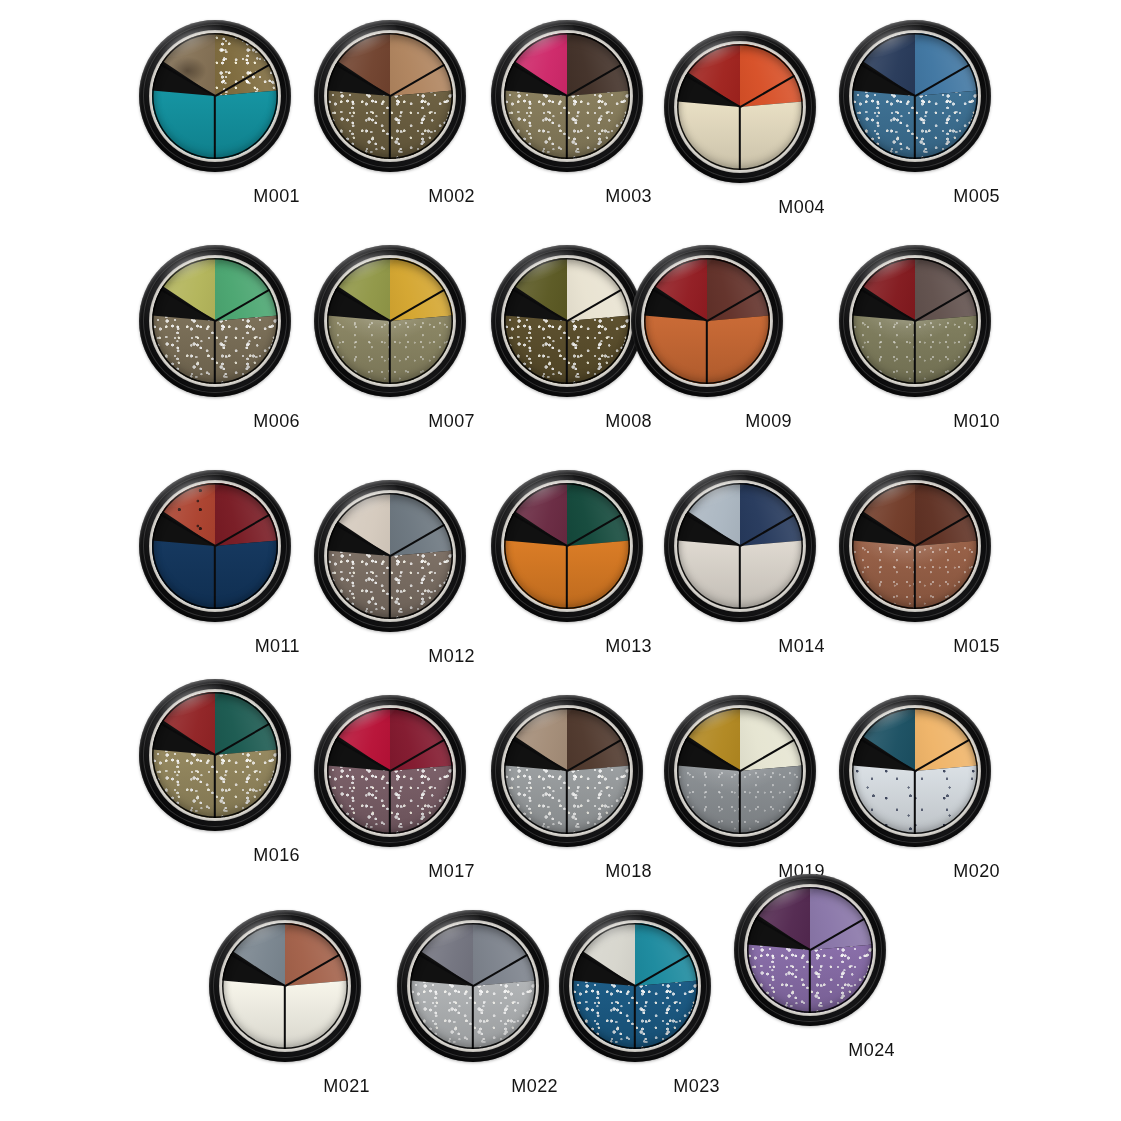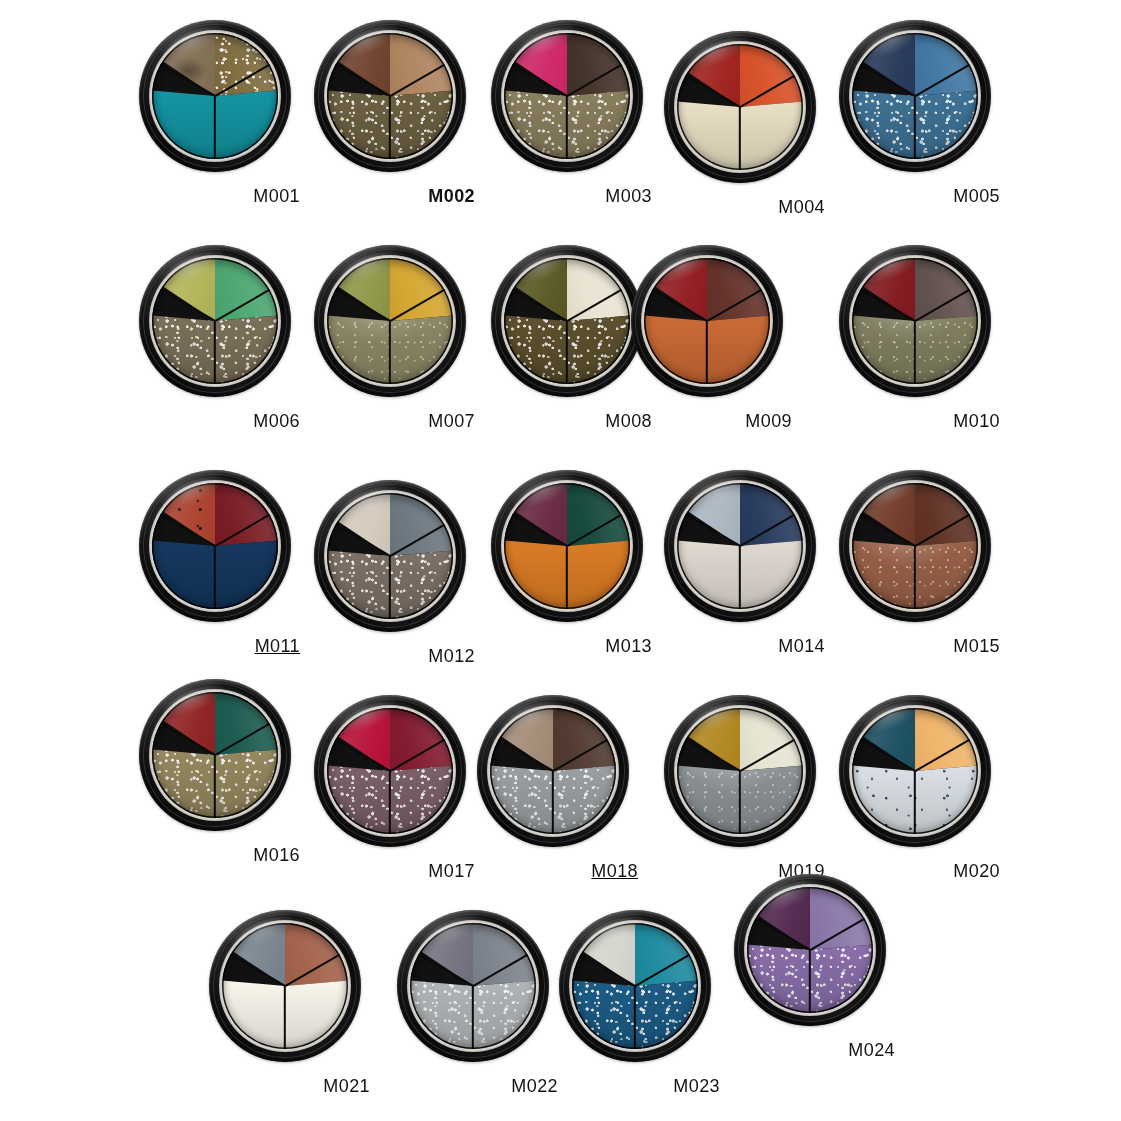--- a/index.html
+++ b/index.html
@@ -261,21 +261,21 @@
             <div class="seam s1"></div>
             <div class="seam s2"></div>
             <div class="seam s3"></div>
           </div>
           <div class="pan-shade"></div>
         </div>
         <div class="rim-spec"></div>
       </div>
       <div class="pan-label">M001</div>
     </div>
-    <div class="palette-cell" style="left: 305px; top: 20px; font-weight: bold;">
+    <div class="palette-cell" style="left: 305px; top: 20px;">
       <div class="pan-wrap">
         <div class="rim-outer"></div>
         <div class="rim-groove"></div>
         <div class="rim-highlight"></div>
         <div class="pan">
           <div class="wedge w-left finish-matte" title="M002 · chestnut-brown · #6b3b26" style="background: rgb(107, 59, 38);">
             <div class="tex"></div>
             <div class="sheen"></div>
           </div>
           <div class="wedge w-right finish-matte" title="M002 · light-tan · #ad8059" style="background: rgb(173, 128, 89);">
@@ -522,21 +522,21 @@
             <div class="seam s1"></div>
             <div class="seam s2"></div>
             <div class="seam s3"></div>
           </div>
           <div class="pan-shade"></div>
         </div>
         <div class="rim-spec"></div>
       </div>
       <div class="pan-label">M010</div>
     </div>
-    <div class="palette-cell" style="left: 130px; top: 470px; text-decoration: underline;">
+    <div class="palette-cell" style="left: 130px; top: 470px;">
       <div class="pan-wrap">
         <div class="rim-outer"></div>
         <div class="rim-groove"></div>
         <div class="rim-highlight"></div>
         <div class="pan">
           <div class="wedge w-left finish-dotted" title="M011 · speckled-brick-red · #a83a26" style="background: rgb(168, 58, 38);">
             <div class="tex"></div>
             <div class="sheen"></div>
           </div>
           <div class="wedge w-right finish-matte" title="M011 · dark-maroon · #74131c" style="background: rgb(116, 19, 28);">
@@ -725,21 +725,21 @@
             <div class="seam s1"></div>
             <div class="seam s2"></div>
             <div class="seam s3"></div>
           </div>
           <div class="pan-shade"></div>
         </div>
         <div class="rim-spec"></div>
       </div>
       <div class="pan-label">M017</div>
     </div>
-    <div class="palette-cell" style="left: 468px; top: 695px; text-decoration: underline;">
+    <div class="palette-cell" style="left: 482px; top: 695px;">
       <div class="pan-wrap">
         <div class="rim-outer"></div>
         <div class="rim-groove"></div>
         <div class="rim-highlight"></div>
         <div class="pan">
           <div class="wedge w-left finish-matte" title="M018 · light-taupe · #a08872" style="background: rgb(160, 136, 114);">
             <div class="tex"></div>
             <div class="sheen"></div>
           </div>
           <div class="wedge w-right finish-matte" title="M018 · dark-brown · #4a3226" style="background: rgb(74, 50, 38);">

